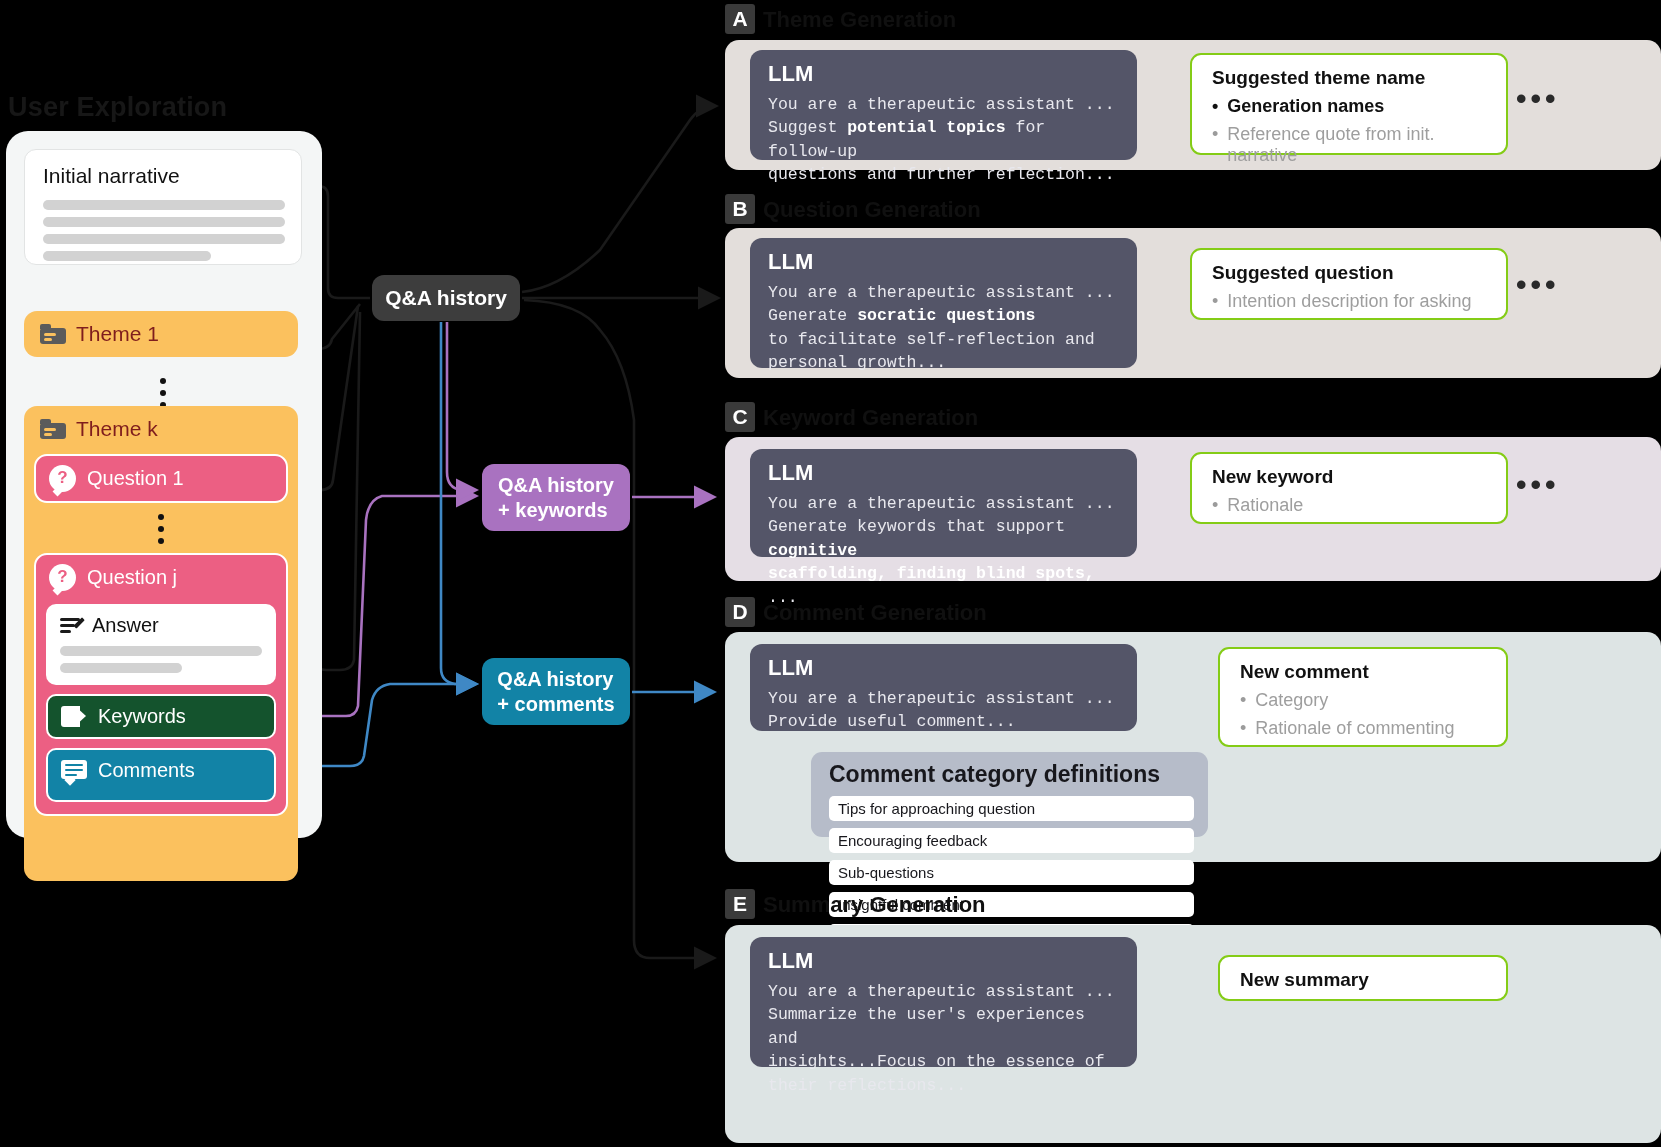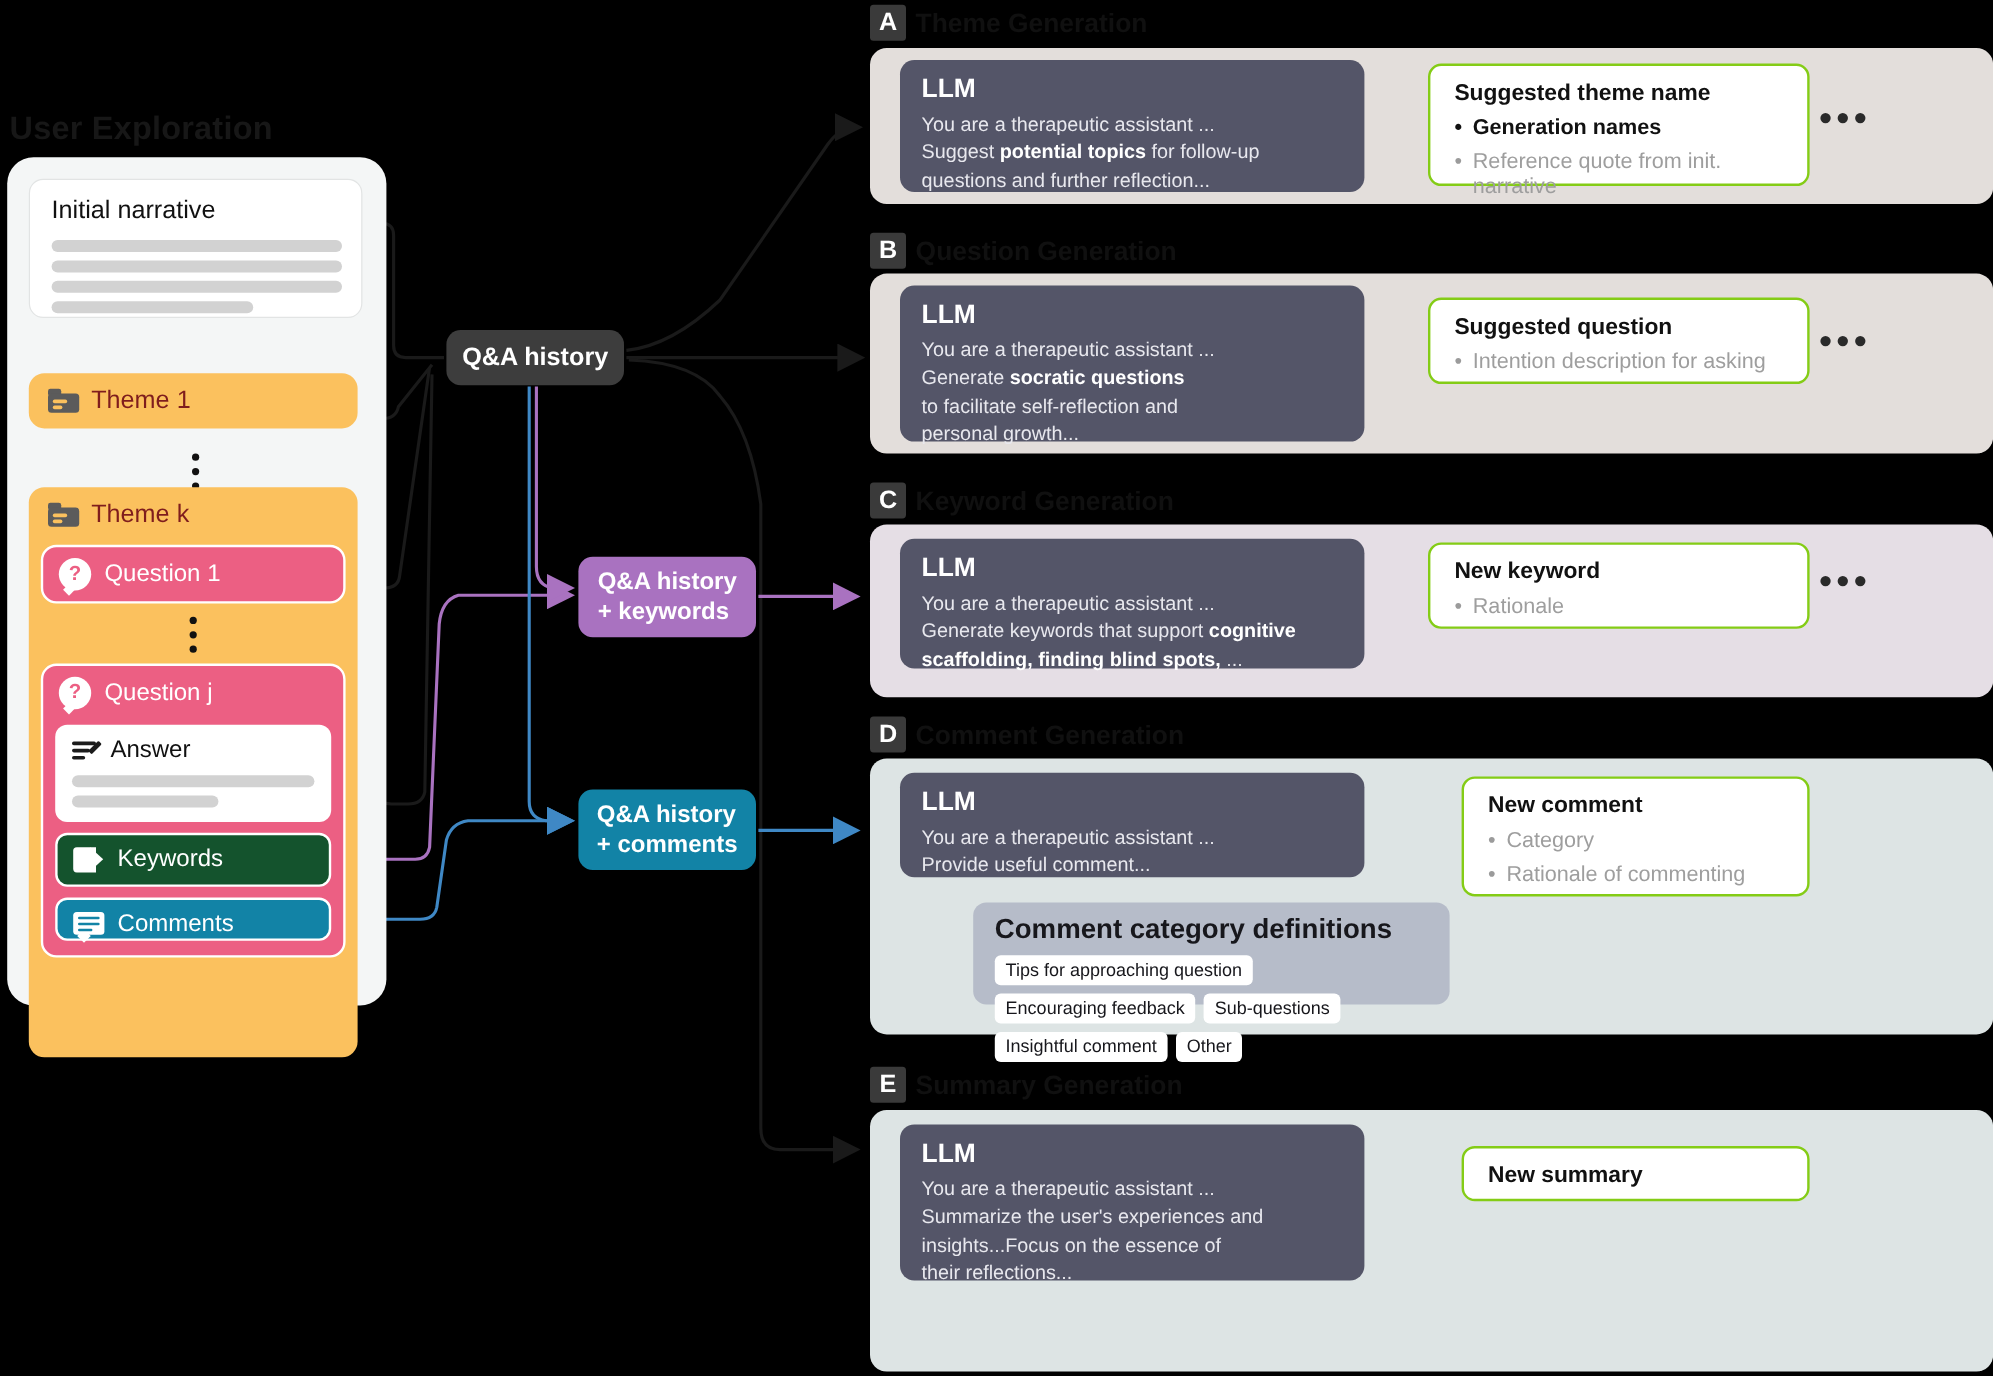--- a/index.html
+++ b/index.html
@@ -46,21 +46,21 @@
   .ansicon s{position:absolute;right:-1px;top:5px;width:12px;height:3.5px;background:#1b1b1b;transform:rotate(-45deg);border-radius:1px;text-decoration:none;display:block;}
 
   .kw{background:#14532d;border-radius:10px;border:2.5px solid #fff;box-sizing:border-box;margin:9px 10px 0 10px;}
   .kw .r{display:flex;align-items:center;gap:11px;padding:9px 0 9px 13px;}
   .kw .lbl{font-size:20px;color:#fff;}
   .tagicon{width:26px;height:21px;position:relative;display:inline-block;flex:none;}
   .tagicon:before{content:"";position:absolute;left:0;top:0;width:19px;height:21px;background:#fff;border-radius:3px 0 0 3px;}
   .tagicon:after{content:"";position:absolute;left:14px;top:0;border-top:10.5px solid transparent;border-bottom:10.5px solid transparent;border-left:11px solid #fff;}
 
   .cm{background:#1283a6;border-radius:10px;border:2.5px solid #fff;box-sizing:border-box;margin:9px 10px 0 10px;}
-  .cm .r{display:flex;align-items:center;gap:11px;padding:9px 0 0 13px;}
+  .cm .r{display:flex;align-items:center;gap:11px;padding:9px 0 18px 13px;}
   .cm .lbl{font-size:20px;color:#fff;}
   .cmicon{width:26px;height:22px;position:relative;display:inline-block;flex:none;}
   .cmicon:before{content:"";position:absolute;left:0;top:0;width:26px;height:19px;background:#fff;border-radius:3px;}
   .cmicon:after{content:"";position:absolute;left:5px;bottom:-2px;width:8px;height:8px;background:#fff;transform:rotate(45deg);}
   .cmicon u{position:absolute;z-index:2;left:4px;height:2.5px;background:#1283a6;border-radius:2px;display:block;}
   .cmicon u:nth-child(1){top:4px;width:18px;}
   .cmicon u:nth-child(2){top:9px;width:18px;}
   .cmicon u:nth-child(3){top:14px;width:12px;}
 
   
@@ -70,36 +70,36 @@
   #ctx-keywords{left:482px;top:464px;width:148px;height:67px;background:#a972c0;font-size:20px;}
   #ctx-comments{left:482px;top:658px;width:148px;height:67px;background:#1283a6;font-size:20px;}
 
   
   .sec-badge{position:absolute;width:30px;height:30px;background:#3a3a3a;color:#fff;font-size:21px;font-weight:bold;
              display:flex;align-items:center;justify-content:center;border-radius:3px;}
   .sec-title{position:absolute;font-size:22px;font-weight:bold;color:#101010;white-space:nowrap;}
   .sec-body{position:absolute;border-radius:14px;}
   .llm{position:absolute;background:#545568;border-radius:12px;}
   .llm .name{font-size:22px;font-weight:bold;color:#fff;margin:11px 0 6px 18px;}
-  .llm pre{margin:0 16px 12px 18px;font-family:Liberation Sans, sans-serif;
+  .llm pre{margin:0 16px 12px 18px;font-family:Liberation Mono, monospace;
            font-size:16.5px;line-height:1.42;color:#e8e8ee;white-space:pre-wrap;}
   .llm pre b{color:#fff;font-weight:bold;}
   .out{position:absolute;background:#fff;border-radius:11px;border:2px solid #84cc16;box-sizing:border-box;}
   .out .h{font-size:19px;font-weight:bold;color:#111;margin:12px 0 0 20px;}
   .out .bul{font-size:18px;margin:7px 0 0 20px;display:flex;gap:9px;}
   .out .bul .dot{color:#9b9b9b;}
   .out .bul.strong{color:#111;font-weight:bold;}
   .out .bul.strong .dot{color:#111;}
   .out .bul.mute{color:#9e9e9e;}
   .ellip{position:absolute;color:#2a2a2a;font-size:30px;font-weight:bold;letter-spacing:4px;}
 
   
   #cat-box{position:absolute;left:811px;top:752px;width:397px;height:85px;background:#b6bcc9;border-radius:11px;}
   #cat-box .hd{font-size:23px;font-weight:bold;color:#17171c;margin:9px 0 0 18px;}
-  .chips{display:flex;flex-wrap:wrap;gap:7px;margin:8px 0 0 18px;width:365px;}
+  .chips{display:flex;flex-wrap:wrap;gap:7px;margin:8px 0 0 18px;width:365px;flex-direction:column;}
   .chip{background:#fff;border-radius:5px;padding:4px 9px;font-size:15px;color:#17171c;white-space:nowrap;}
 </style>
 </head>
 <body>
 
 <div class="root">
 
   <svg class="wires" viewBox="0 0 1661 1147">
     <defs>
       <marker id="ahK" markerWidth="9" markerHeight="9" refX="7" refY="4.5" orient="auto">

